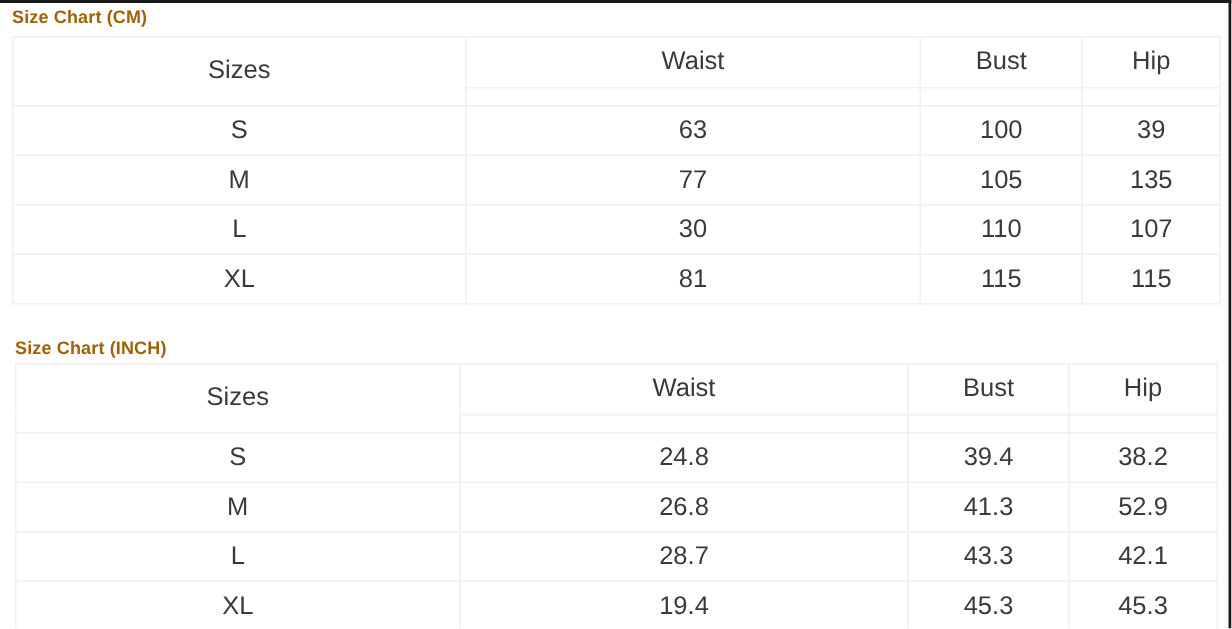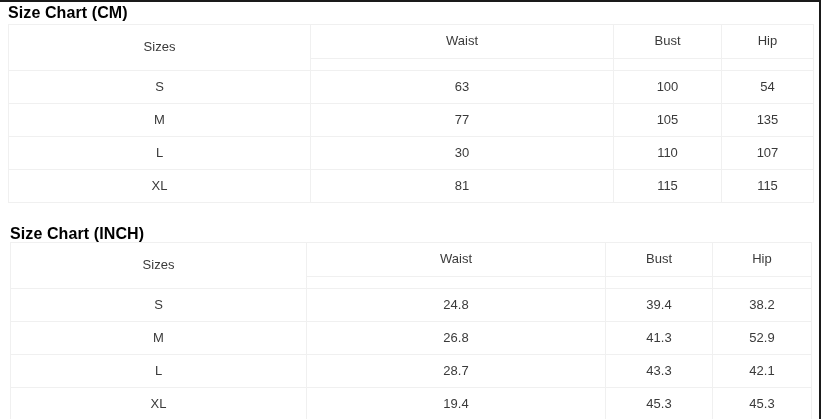--- a/index.html
+++ b/index.html
@@ -40,40 +40,40 @@
     position: absolute;
     left: 0; top: 0;
     width: 821px;
   }
   .section-inch {
     position: absolute;
     left: 0; top: 215px;
     width: 821px;
   }
   .chart-title {
-    font-size: 16px;
+    font-size: 12px;
     font-weight: bold;
-    color: #000000;
+    color: #a16207;
     letter-spacing: 0.1px;
     margin: 0;
     padding: 0;
   }
   .title-cm {
     position: absolute;
     left: 8px; top: 4px;
   }
   .title-inch {
     position: absolute;
     left: 10px; top: 10px; text-align: center;
   }
   table.size-table {
     border-collapse: collapse;
     table-layout: fixed;
     background: #ffffff;
-    font-size: 13px;
+    font-size: 17px;
     color: #3a3a3a;
   }
   table.size-table td,
   table.size-table th {
     border: 1px solid #f0f0f0;
     text-align: center;
     vertical-align: middle;
     font-weight: normal;
     padding: 0;
     line-height: 1.1;
@@ -130,21 +130,21 @@
         </tr>
         <tr class="spacer-row">
           <td></td>
           <td></td>
           <td></td>
         </tr>
         <tr class="data-row">
           <td>S</td>
           <td>63</td>
           <td>100</td>
-          <td>54</td>
+          <td>39</td>
         </tr>
         <tr class="data-row">
           <td>M</td>
           <td>77</td>
           <td>105</td>
           <td>135</td>
         </tr>
         <tr class="data-row">
           <td>L</td>
           <td>30</td>

